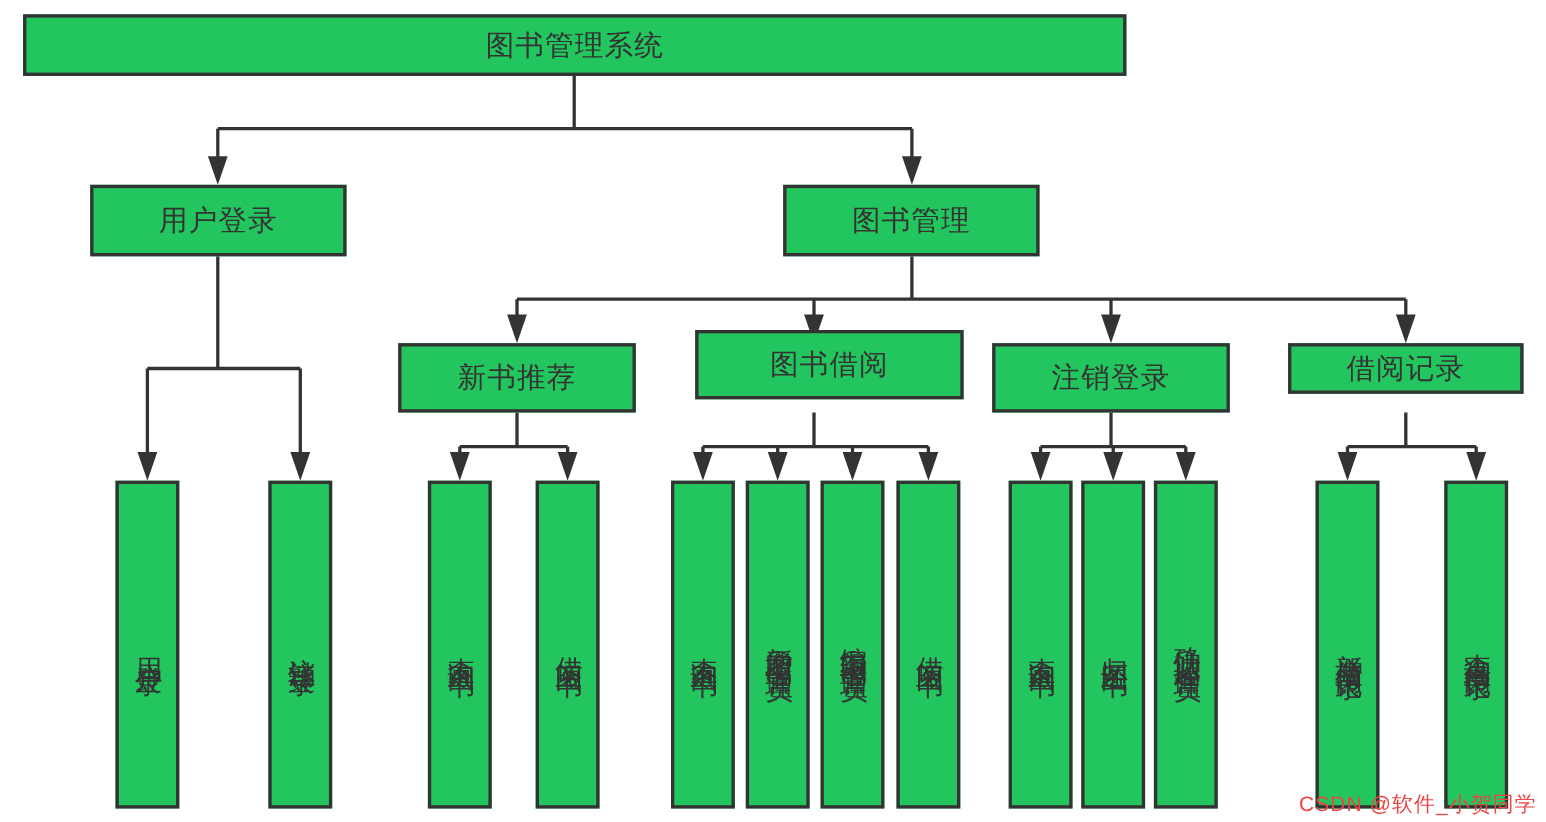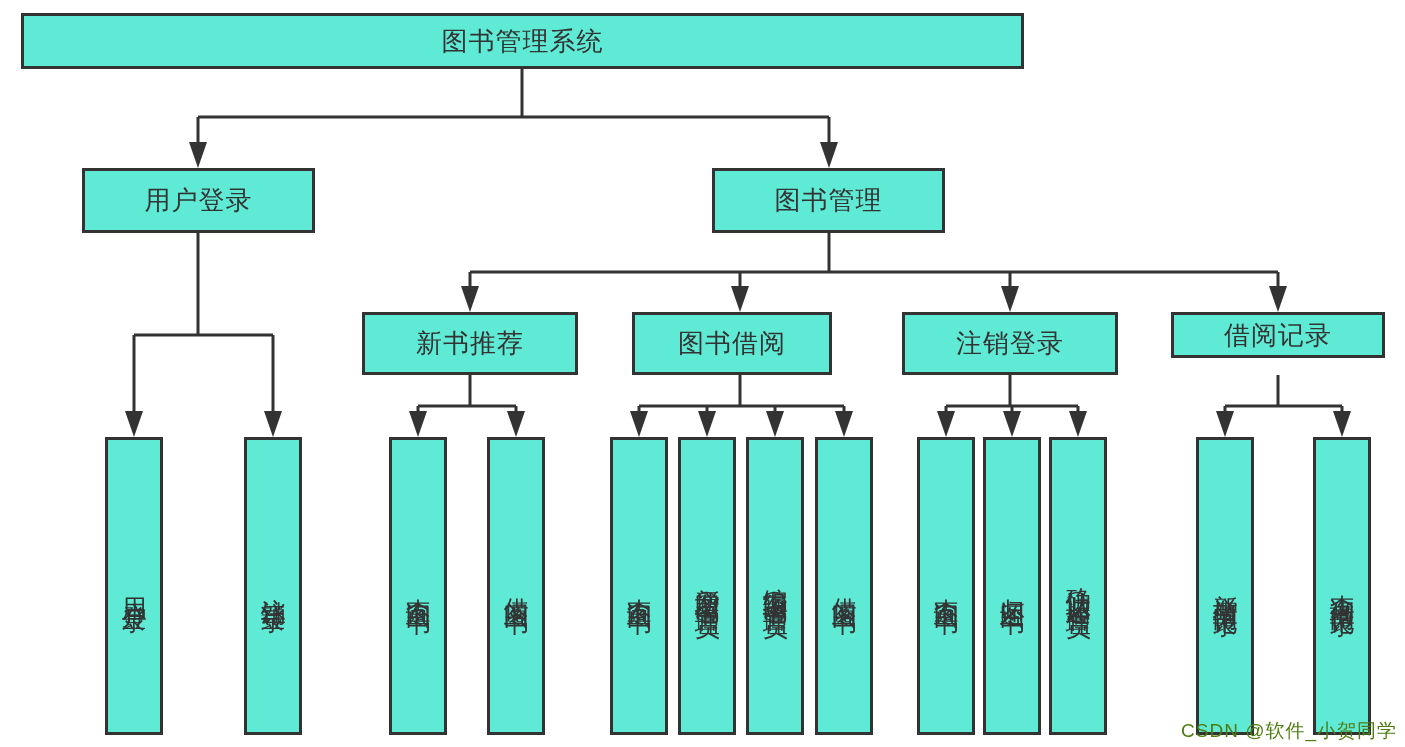--- a/index.html
+++ b/index.html
@@ -7,21 +7,21 @@
     position:relative;
     width:1405px;height:747px;
     background:#ffffff;
     font-family:"Liberation Sans","DejaVu Sans",sans-serif;
     overflow:hidden;
   }
   #connectors{position:absolute;left:0;top:0;z-index:1;}
   .node{
     position:absolute;
     box-sizing:border-box;
-    background:#5eead4;
+    background:#22c55e;
     border:3px solid #333333;
     color:#333333;
     display:flex;
     align-items:center;
     justify-content:center;
     z-index:2;
   }
   .node.h .label{
     font-size:26px;
     letter-spacing:1px;
@@ -32,21 +32,21 @@
     text-orientation:mixed;
     font-size:25px;
     letter-spacing:4px;
     line-height:1.1;
   }
   .watermark{
     position:absolute;
     right:8px;
     bottom:3px;
     font-size:19px;
-    color:#4d7c0f;
+    color:#ef4444;
     letter-spacing:1px;
     z-index:5;
     white-space:nowrap;
     margin-top:16px;
   }
 </style>
 </head>
 <body>
 
 <div class="stage">
@@ -113,21 +113,21 @@
   <div class="node h" style="left:82px;top:168px;width:233px;height:65px;">
     <span class="label">用户登录</span>
   </div>
   <div class="node h" style="left:712px;top:168px;width:233px;height:65px;">
     <span class="label">图书管理</span>
   </div>
 
   <div class="node h" style="left:362px;top:312px;width:216px;height:63px;">
     <span class="label">新书推荐</span>
   </div>
-  <div class="node h" style="left:632px;top:312px;width:200px;height:63px;">
+  <div class="node h" style="left:632px;top:300px;width:244px;height:63px;">
     <span class="label">图书借阅</span>
   </div>
   <div class="node h" style="left:902px;top:312px;width:216px;height:63px;">
     <span class="label">注销登录</span>
   </div>
   <div class="node h" style="left:1171px;top:312px;width:214px;height:46px;">
     <span class="label">借阅记录</span>
   </div>
 
   <div class="node v" style="left:105px;top:437px;width:58px;height:298px;">

